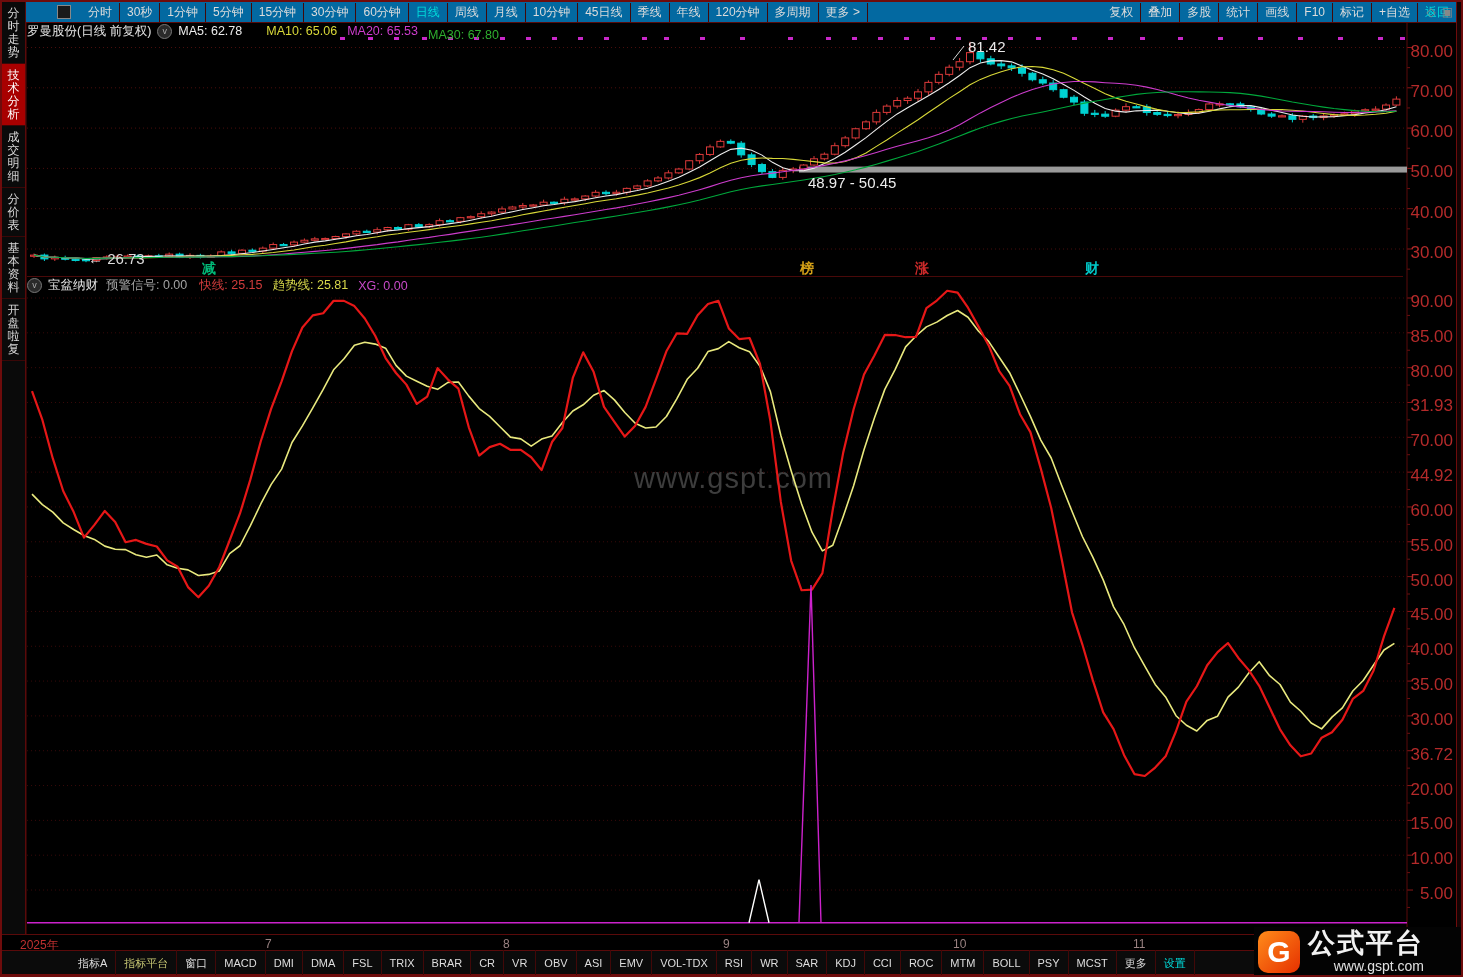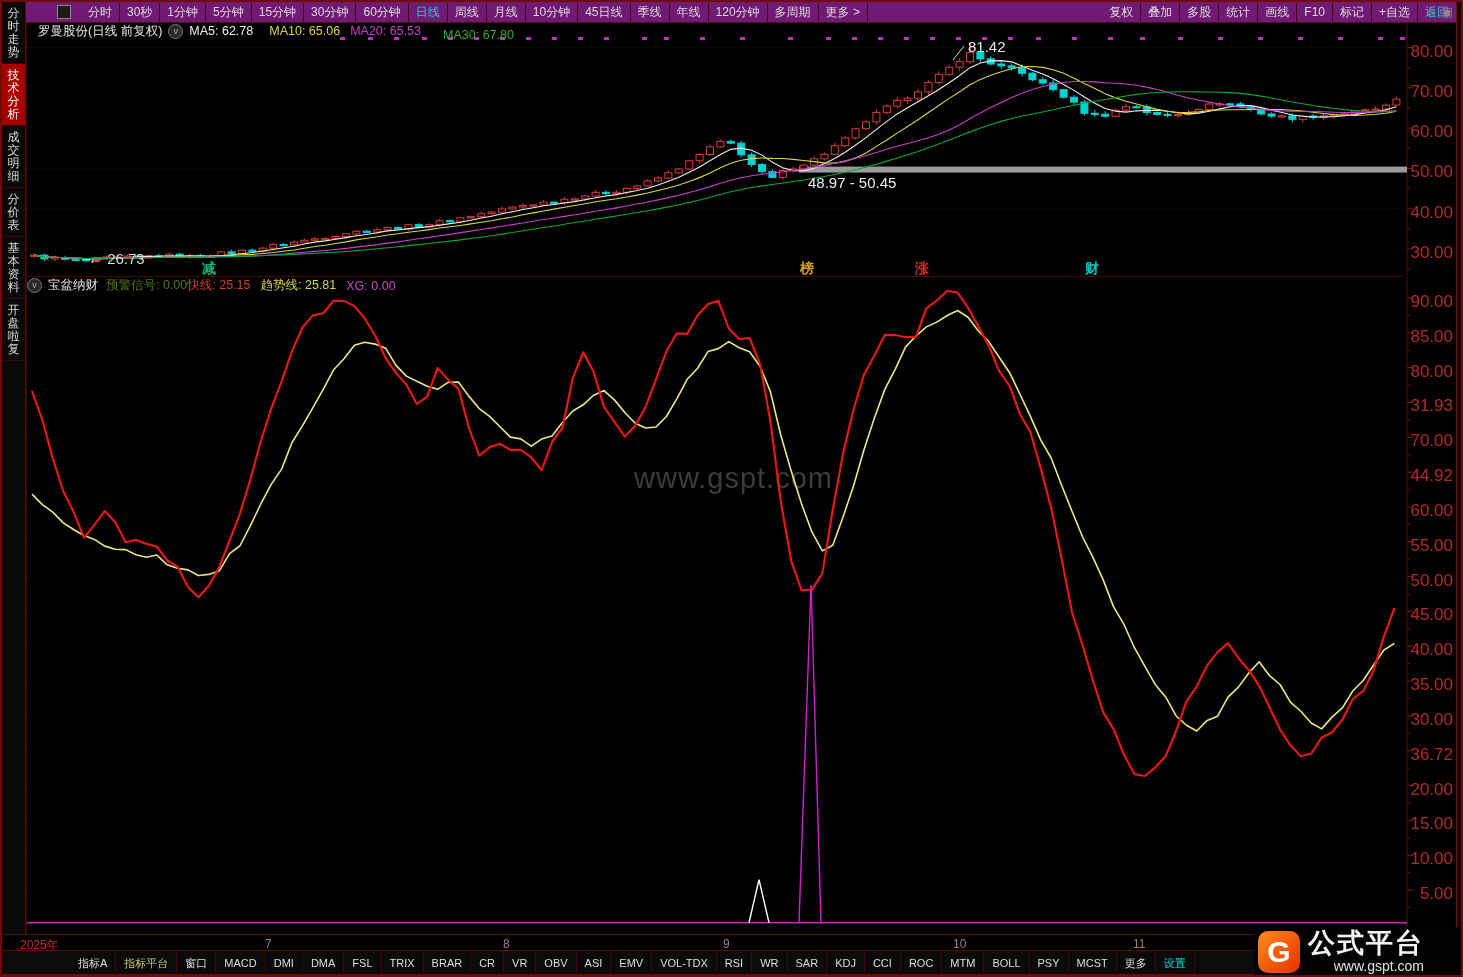--- a/index.html
+++ b/index.html
@@ -1,55 +1,55 @@
 <!DOCTYPE html>
 <html><head>
 <meta charset="utf-8">
 <style>
   html,body{margin:0;padding:0;background:#222;}
   #window{position:relative;width:1463px;height:977px;background:#000;overflow:hidden;
     font-family:"Liberation Sans",sans-serif;border:2px solid #6e0c0c;box-sizing:border-box;}
   
   #top-toolbar{position:absolute;left:23px;top:0;right:4px;height:20px;display:flex;align-items:center;
-    background:#701a75;border-bottom:1px solid #5a0a0a;z-index:6;white-space:nowrap;}
+    background:#0369a1;border-bottom:1px solid #5a0a0a;z-index:6;white-space:nowrap;}
   .tb-icon{width:12px;height:12px;border:1px solid #888;margin:0 10px 0 32px;background:#1a1a1a;}
   .tb-item{font-size:12px;color:#dcdcdc;line-height:19px;padding:0 7px;border-right:1px solid #420808;cursor:default;}
   .tb-item.active{color:#00dcdc;}
   .tb-spacer{flex:1;border:none;}
   .hl-cyan{color:#00dcdc !important;}
   .hl-yellow{color:#c8c874 !important;}
   
   #sidebar{position:absolute;left:0;top:0;width:23px;height:932px;background:#0a0a0a;
     border-right:1px solid #5a0a0a;z-index:7;}
   .side-item{width:100%;padding:5px 0 4px 0;border-bottom:1px solid #3a0707;color:#d8d8d8;cursor:default;}
   .side-item div{font-size:12px;line-height:13px;text-align:center;}
   .side-item.active{background:#a80000;color:#fff;}
   
   #info-bar{position:absolute;left:25px;top:20px;right:58px;height:18px;display:flex;align-items:center;
     z-index:6;font-size:12.5px;white-space:nowrap;}
-  #info-bar .title{color:#e6e6e6;margin-right:6px;padding-left:11px;}
+  #info-bar .title{color:#e6e6e6;margin-right:6px;}
   .circle-ico{display:inline-block;width:13px;height:13px;border-radius:50%;background:#2a2a2a;border:1px solid #777;
     color:#aaa;font-size:9px;line-height:12px;text-align:center;margin-right:6px;}
-  .ma5{color:#ececec;margin-right:16px;}
+  .ma5{color:#ececec;margin-right:24px;}
   .ma10{color:#d8d838;margin-right:10px;}
-  .ma20{color:#cc3ccc;margin-right:22px;}
+  .ma20{color:#cc3ccc;margin-right:10px;}
   .ma30{color:#2faf2f;margin-right:10px;margin-top:8px;}
   #info-icons{position:absolute;right:2px;top:3px;color:#888;font-size:12px;letter-spacing:6px;z-index:6;}
   
   #chart-svg{position:absolute;left:0;top:0;z-index:1;}
   #watermark{position:absolute;left:632px;top:460px;z-index:0;color:#3d3d3d;font-size:29px;letter-spacing:1px;}
   .plot-hotspot{position:absolute;z-index:2;}
   
   .evt-marker{position:absolute;z-index:3;font-size:14px;font-weight:bold;}
   
   
   #ind-header{position:absolute;left:25px;top:274px;right:58px;height:17px;display:flex;align-items:center;
     z-index:6;font-size:12.5px;white-space:nowrap;border-top:1px solid #4a0909;}
   #ind-header .nm{color:#e8e8e8;margin-right:8px;}
-  #ind-header .al{color:#4d7c0f;margin-right:0;}
+  #ind-header .al{color:#a3a3a3;margin-right:12px;}
   #ind-header .fast{color:#d23c3c;margin-right:10px;}
   #ind-header .trend{color:#d8d84a;margin-right:10px;}
   #ind-header .xg{color:#c84ac8;}
   
   #right-axis{position:absolute;left:1405px;top:0;width:52px;height:977px;z-index:5;}
   .axis-label{position:absolute;right:6px;color:#b42a2a;font-size:17px;}
   #right-strip{position:absolute;right:0;top:0;width:4px;height:977px;background:#140404;border-left:1px solid #6e0c0c;z-index:6;}
   
   #xaxis-row{position:absolute;left:0;top:932px;width:1405px;height:16px;border-top:1px solid #5a0a0a;z-index:5;background:#000;}
   #xaxis-row .year{position:absolute;left:18px;top:2px;color:#c03030;font-size:12px;}

